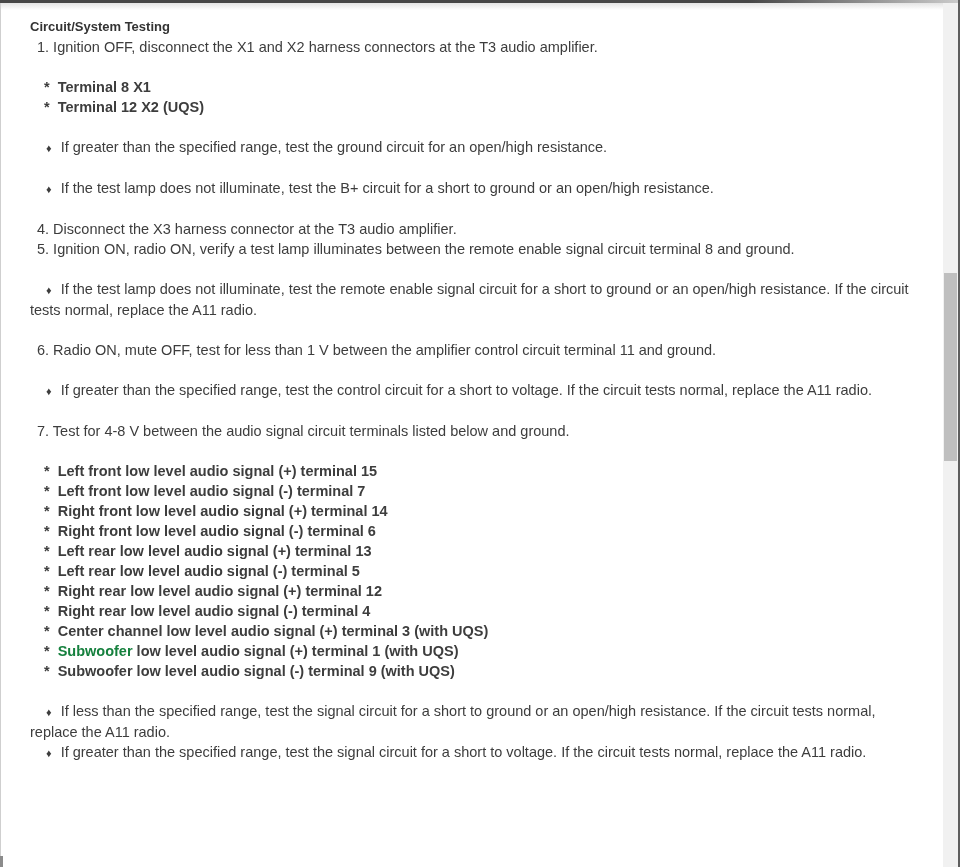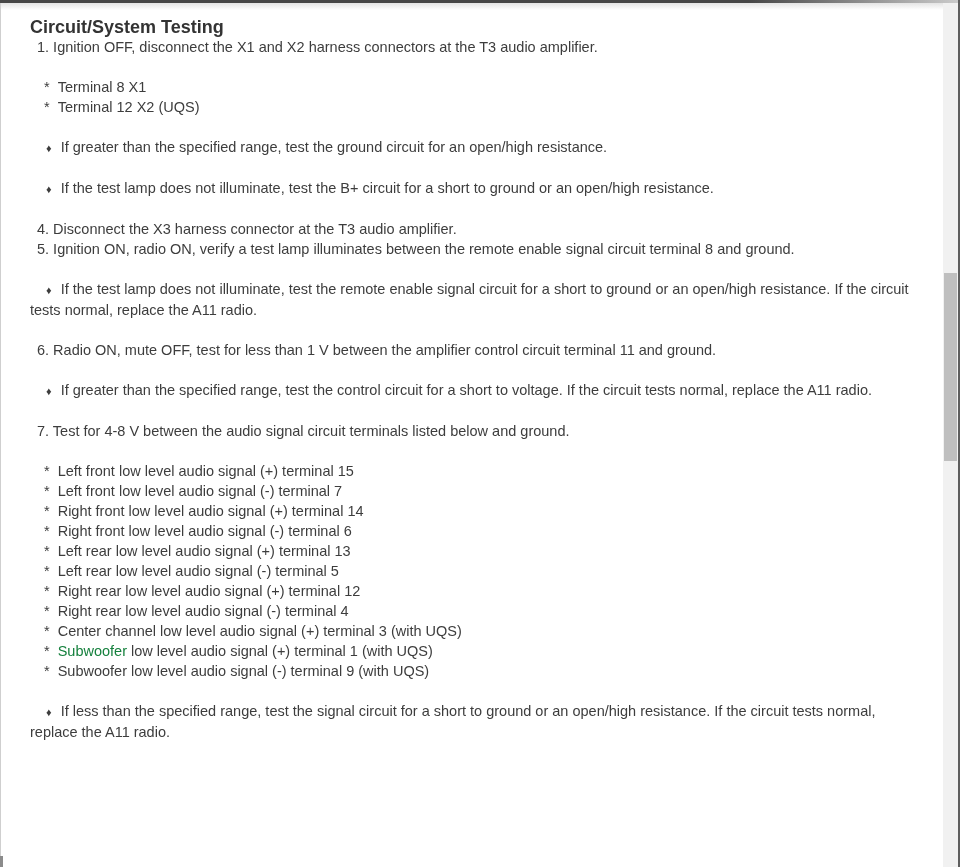--- a/index.html
+++ b/index.html
@@ -48,29 +48,29 @@
     background: #bfbfbf;
   }
 
   
   .content {
     position: absolute; top: 0; left: 1px;
     width: 887px;                 
     padding: 17px 0 0 29px;
   }
   .title {
-    font-size: 18px; font-weight: bold; color: #333333;
+    font-size: 13px; font-weight: bold; color: #333333;
     margin: 0; line-height: 20px;
   }
   p { margin: 0; }
   .mt   { margin-top: 20px; }
   .mt18 { margin-top: 0; }
 
   .step    { text-indent: 7px; }
-  .star    { text-indent: 14px; }
+  .star    { text-indent: 14px; font-weight: bold; }
   .diamond { text-indent: 16px; }
 
   .star .mark    { margin-right: 8px; }
   .diamond .mark { margin-right: 9px; font-size: 11px; }
 
   a.link { text-decoration: none; cursor: pointer; }
 </style>
 </head>
 <body>
 
@@ -115,14 +115,15 @@
   <p class="star"><span class="mark">*</span><span>Right front low level audio signal (-) terminal 6</span></p>
   <p class="star"><span class="mark">*</span><span>Left rear low level audio signal (+) terminal 13</span></p>
   <p class="star"><span class="mark">*</span><span>Left rear low level audio signal (-) terminal 5</span></p>
   <p class="star"><span class="mark">*</span><span>Right rear low level audio signal (+) terminal 12</span></p>
   <p class="star"><span class="mark">*</span><span>Right rear low level audio signal (-) terminal 4</span></p>
   <p class="star"><span class="mark">*</span><span>Center channel low level audio signal (+) terminal 3 (with UQS)</span></p>
   <p class="star"><span class="mark">*</span><a class="link" style="color: #15803d;">Subwoofer</a><span> low level audio signal (+) terminal 1 (with UQS)</span></p>
   <p class="star"><span class="mark">*</span><span>Subwoofer low level audio signal (-) terminal 9 (with UQS)</span></p>
 
   <p class="diamond mt"><span class="mark">♦</span><span>If less than the specified range, test the signal circuit for a short to ground or an open/high resistance. If the circuit tests normal, replace the A11 radio.</span></p>
+  <p class="diamond"><span class="mark">♦</span><span>If greater than the specified range, test the signal circuit for a short to voltage. If the circuit tests normal, replace the A11 radio.</span></p>
 
 </div>
 
 </body></html>

